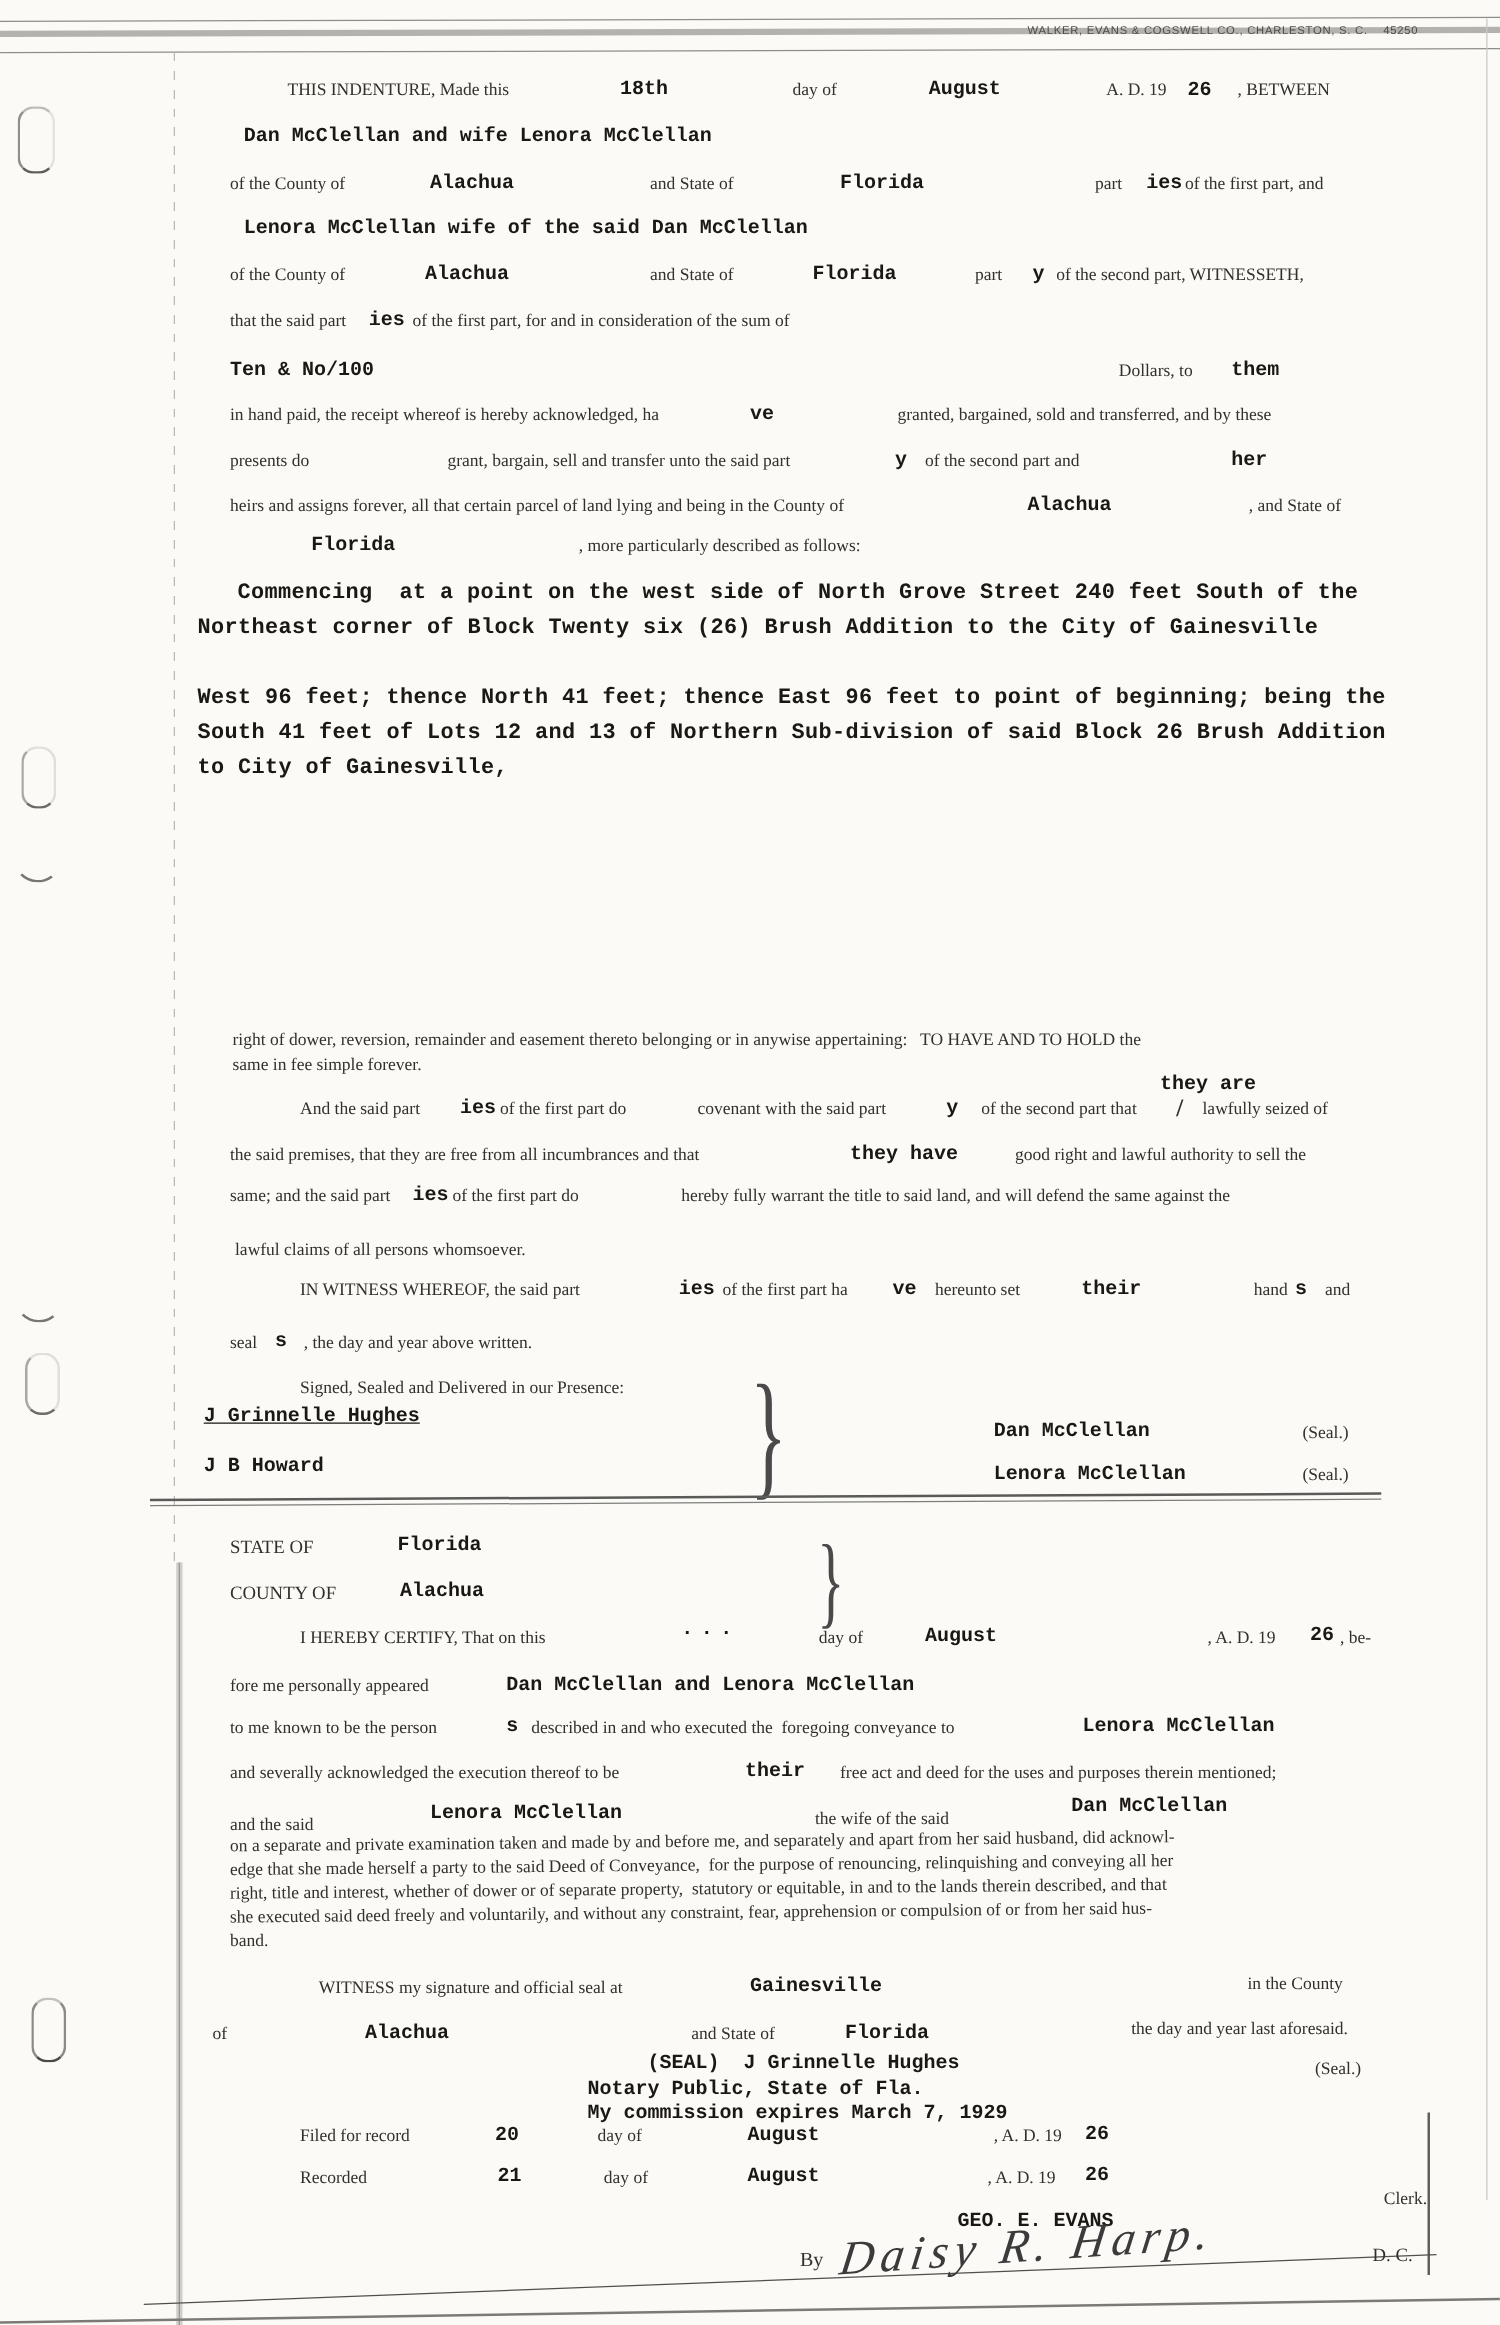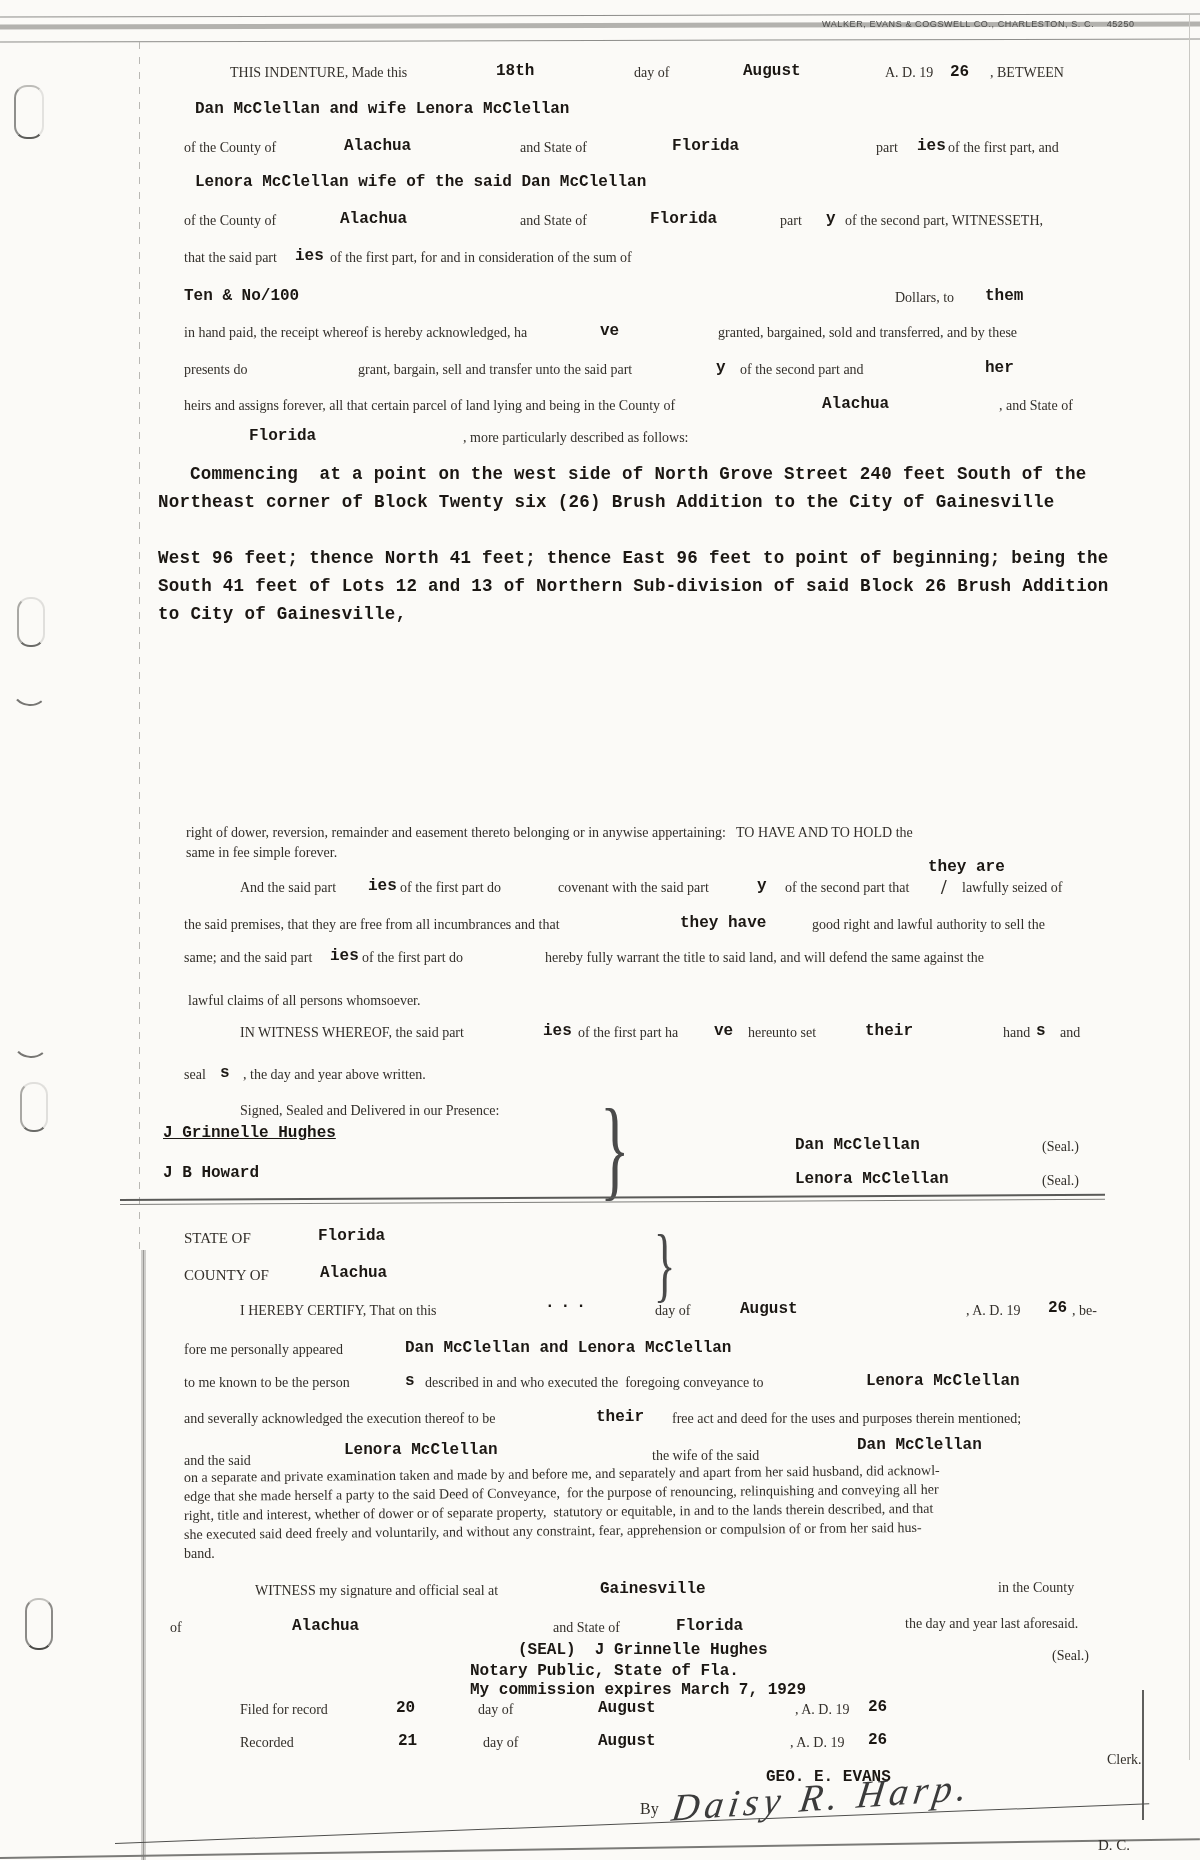--- a/index.html
+++ b/index.html
@@ -194,15 +194,15 @@
   <span class="pr" style="left:240px;top:1735px;">Recorded</span>
   <span class="tw" style="left:398px;top:1732px;">21</span>
   <span class="pr" style="left:483px;top:1735px;">day of</span>
   <span class="tw" style="left:598px;top:1732px;">August</span>
   <span class="pr" style="left:790px;top:1735px;">, A. D. 19</span>
   <span class="tw" style="left:868px;top:1731px;">26</span>
   <span class="pr" style="left:1085px;top:1752px;margin-left:22px;">Clerk.</span>
   <span class="tw" style="left:766px;top:1768px;">GEO. E. EVANS</span>
   <span class="pr" style="left:640px;top:1800px;font-size:16px;">By</span>
   <span class="sig" style="left:672px;top:1775px;">Daisy R. Harp.</span>
-  <span class="pr" style="left:1098px;top:1797px;font-size:15px;margin-top:40px;">D. C.</span>
+  <span class="pr" style="left:1098px;top:1797px;font-size:15px;">D. C.</span>
 
 </div>
 
 </body></html>

